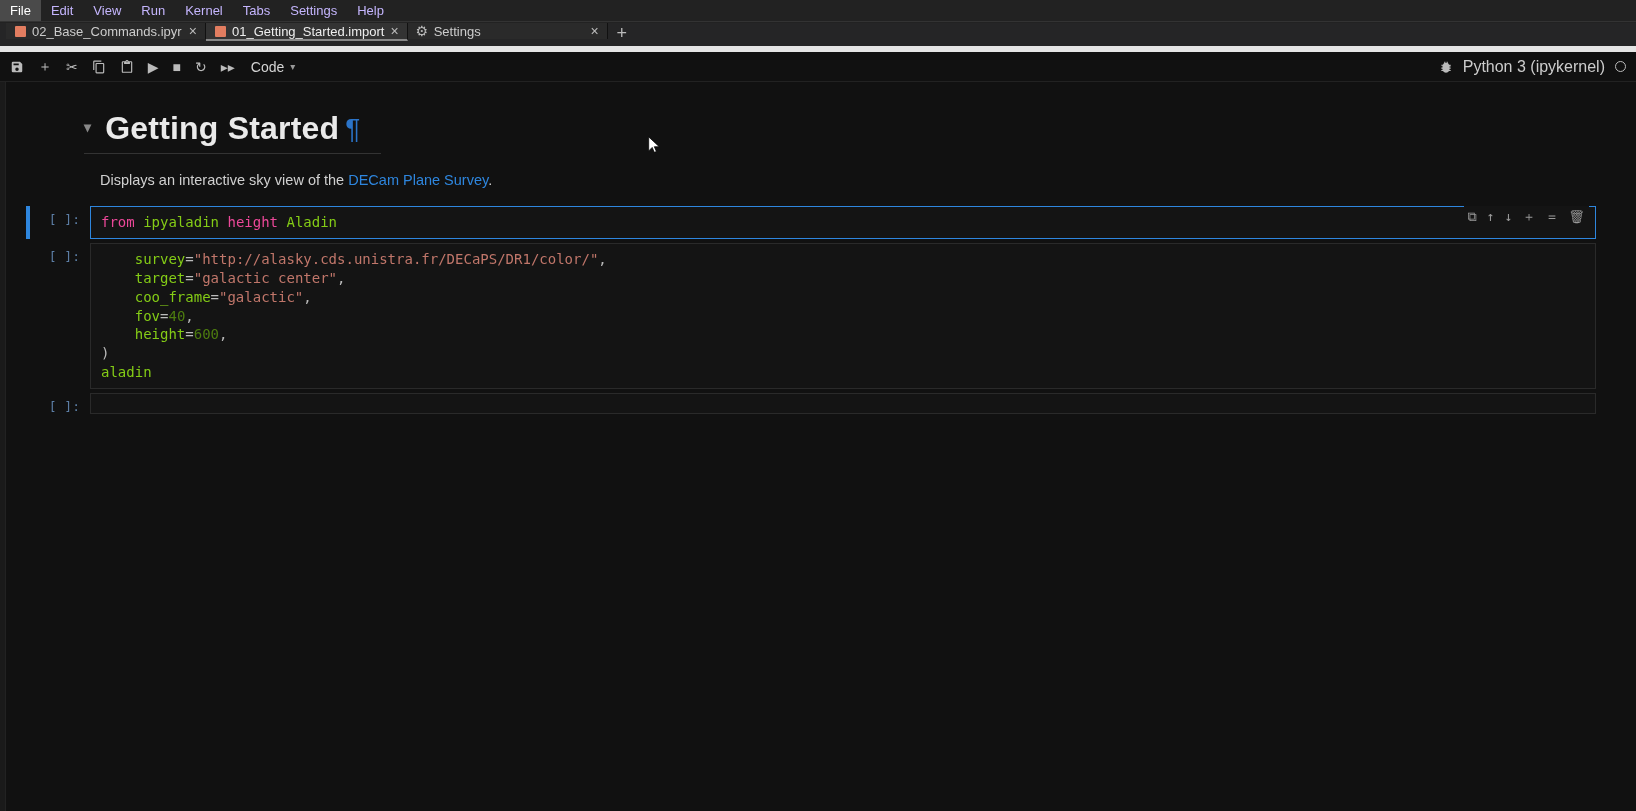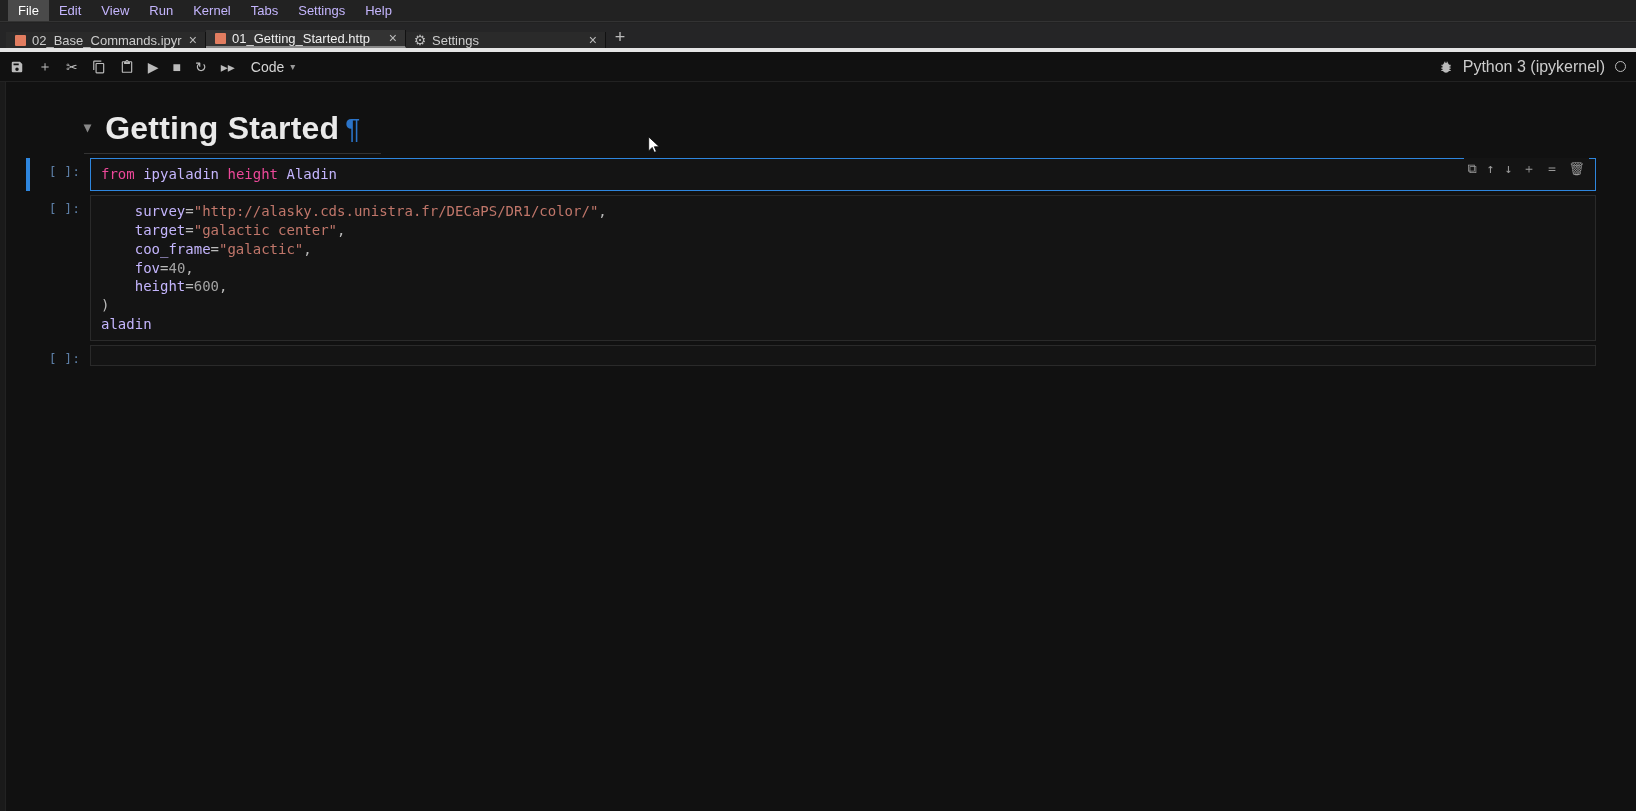--- a/index.html
+++ b/index.html
@@ -11,38 +11,37 @@
     overflow: hidden;
   }
 
   
   .menubar {
     height: 22px;
     background: #222222;
     border-bottom: 1px solid #333;
     display: flex; align-items: center;
     font-size: 13px;
-    padding-left: 8px;
   }
   .menubar .item {
     padding: 0 10px;
     color: #c4b5fd;
     cursor: default;
     height: 100%;
     display:flex; align-items:center;
   }
   .menubar .item.active { background:#4a4a4a; color:#fff; }
 
   
   .tabrow {
     height: 30px;
     background: #252526;
     border-top:1px solid #222;
-    border-bottom: 4px solid #e5e5e5;
-    display: flex; align-items: flex-end;
+    border-bottom: 6px solid #e5e5e5;
+    display: flex; align-items: flex-start;
     font-size: 13px;
   }
   .tabrow .spacer{ width:6px;}
   .tab {
     display:flex; align-items:center; gap:6px;
     padding: 0 8px;
     border-right:1px solid #111;
     min-width:200px;
     color:#ccc; background:#2a2a2a;
     cursor:default;
@@ -97,24 +96,24 @@
     font-family: Menlo, Consolas, monospace; font-size:14px;
     padding:6px 10px; position:relative; line-height:1.35;
   }
   .cell.selected .codebox { border-color:#2e86de; }
 
   .cell-toolbar { position:absolute; top:-1px; right:6px; display:flex; gap:10px; background:#141414; padding:2px 4px;}
   .cell-toolbar span { color:#999; font-size:13px; }
 
   
   .tk-key { color:#ec4899; } 
-  .tk-id { color:#c4b5fd; }
+  .tk-id { color:#84cc16; }
   .tk-op { color:#bbb; }
   .tk-str { color:#c0766a; }
-  .tk-num { color:#a3a3a3; }
+  .tk-num { color:#4d7c0f; }
 
   pre { white-space:pre; margin:0; font-family:inherit; }
 
   .cursor-arrow {
     position:absolute; left:648px; top:136px;
     width:14px; height:20px; pointer-events:none;
   }
   .cursor-arrow svg { width:100%; height:100%; }
 </style>
 </head>
@@ -137,21 +136,21 @@
     <span class="tab-icon">
         <span class="nb-icon"></span>
       </span>
     <span>02_Base_Commands.ipyr</span>
     <span class="close">×</span>
   </div>
   <div class="tab active">
     <span class="tab-icon">
         <span class="nb-icon"></span>
       </span>
-    <span>01_Getting_Started.http</span>
+    <span>01_Getting_Started.import</span>
     <span class="close">×</span>
   </div>
   <div class="tab">
     <span class="tab-icon gear-icon">⚙</span>
     <span>Settings</span>
     <span class="close">×</span>
   </div>
   <div class="newtab">+</div>
 </div>
 
@@ -195,20 +194,23 @@
 <div class="mainwrap">
   <div class="leftstrip"></div>
   <div class="notebook">
 
     <h1 class="hdr">
       <span class="collapse-caret">▾</span>
       <span>Getting Started</span>
       <span class="pilcrow">¶</span>
     </h1>
 
+    <p class="intro">
+      <span>Displays an interactive sky view of the </span><a href="#">DECam Plane Survey</a><span>.</span>
+    </p>
 
     <div class="cell selected">
       <div class="gutter"></div>
       <div class="prompt">[ ]:</div>
       <div class="codebox">
         <div class="cell-toolbar">
           <span>⧉</span>
           <span>↑</span>
           <span>↓</span>
           <span>＋</span>

